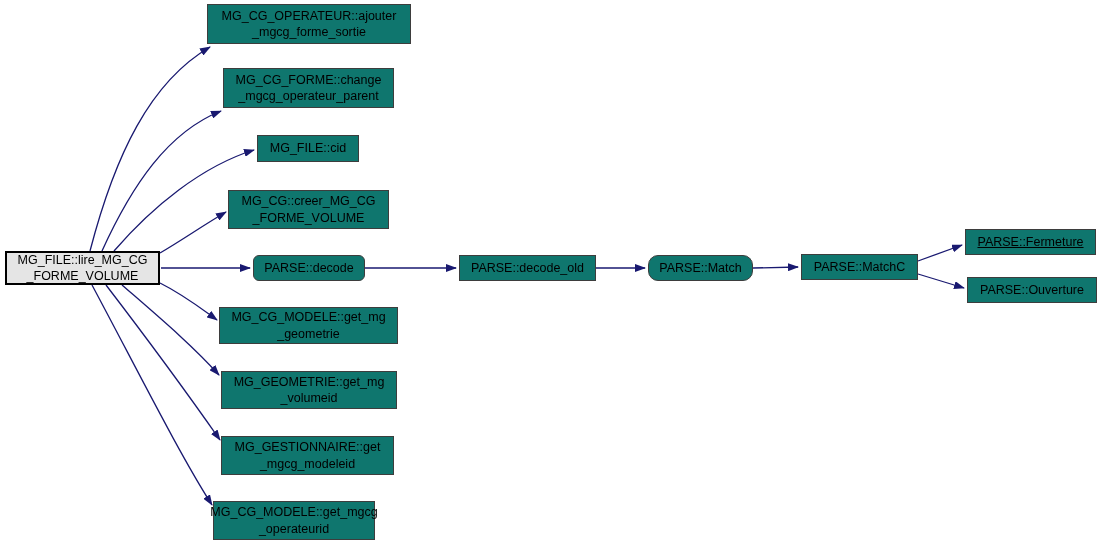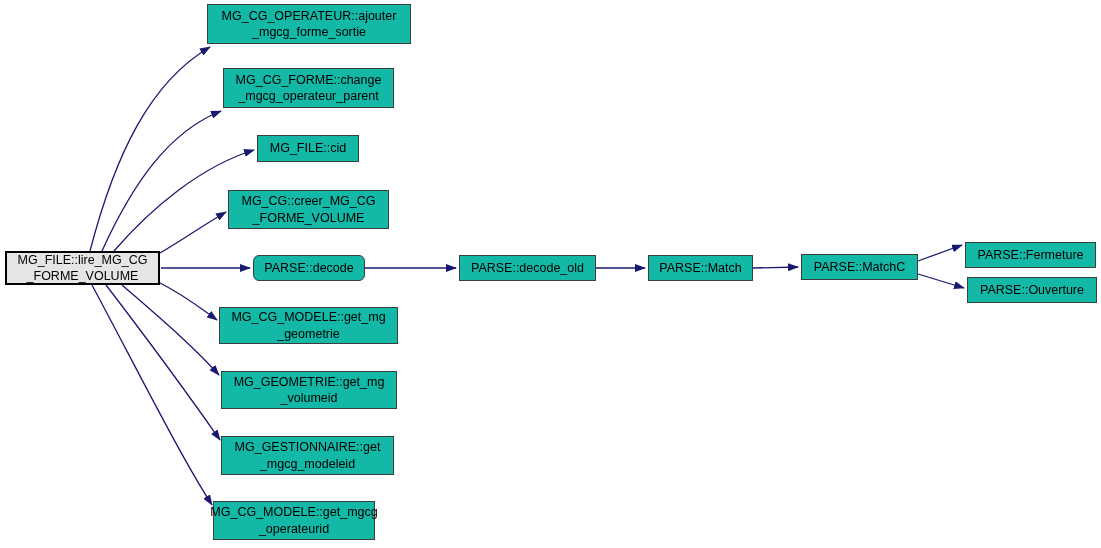--- a/index.html
+++ b/index.html
@@ -18,21 +18,21 @@
   #edge-layer {
     position: absolute;
     left: 0;
     top: 0;
     width: 1101px;
     height: 548px;
   }
   .node {
     position: absolute;
     box-sizing: border-box;
-    background: #14b8a6;
+    background: #0f766e;
     border: 1px solid #3d3d3d;
     display: flex;
     align-items: center;
     justify-content: center;
     text-align: center;
     font-size: 12.5px;
     line-height: 1.3;
     color: #000000;
     white-space: pre-line;
     cursor: pointer;
@@ -88,18 +88,18 @@
       <div class="node" style="left: 253px; top: 255px; width: 112px; height: 26px; border-radius: 6px;">PARSE::decode</div>
       <div class="node" style="left: 219px; top: 307px; width: 179px; height: 37px;">MG_CG_MODELE::get_mg
 _geometrie</div>
       <div class="node" style="left: 221px; top: 371px; width: 176px; height: 38px;">MG_GEOMETRIE::get_mg
 _volumeid</div>
       <div class="node" style="left: 221px; top: 436px; width: 173px; height: 39px;">MG_GESTIONNAIRE::get
 _mgcg_modeleid</div>
       <div class="node" style="left: 213px; top: 501px; width: 162px; height: 39px;">MG_CG_MODELE::get_mgcg
 _operateurid</div>
       <div class="node" style="left: 459px; top: 255px; width: 137px; height: 26px;">PARSE::decode_old</div>
-      <div class="node" style="left: 648px; top: 255px; width: 105px; height: 26px;">PARSE::Match</div>
+      <div class="node" style="left: 648px; top: 255px; width: 105px; height: 26px; border-radius: 10px;">PARSE::Match</div>
       <div class="node" style="left: 801px; top: 254px; width: 117px; height: 26px;">PARSE::MatchC</div>
-      <div class="node" style="left: 965px; top: 242px; width: 131px; height: 26px;">PARSE::Fermeture</div>
+      <div class="node" style="left: 965px; top: 229px; width: 131px; height: 26px; text-decoration: underline;">PARSE::Fermeture</div>
       <div class="node" style="left: 967px; top: 277px; width: 130px; height: 26px;">PARSE::Ouverture</div>
     </div>
 </div>
 
 </body></html>

